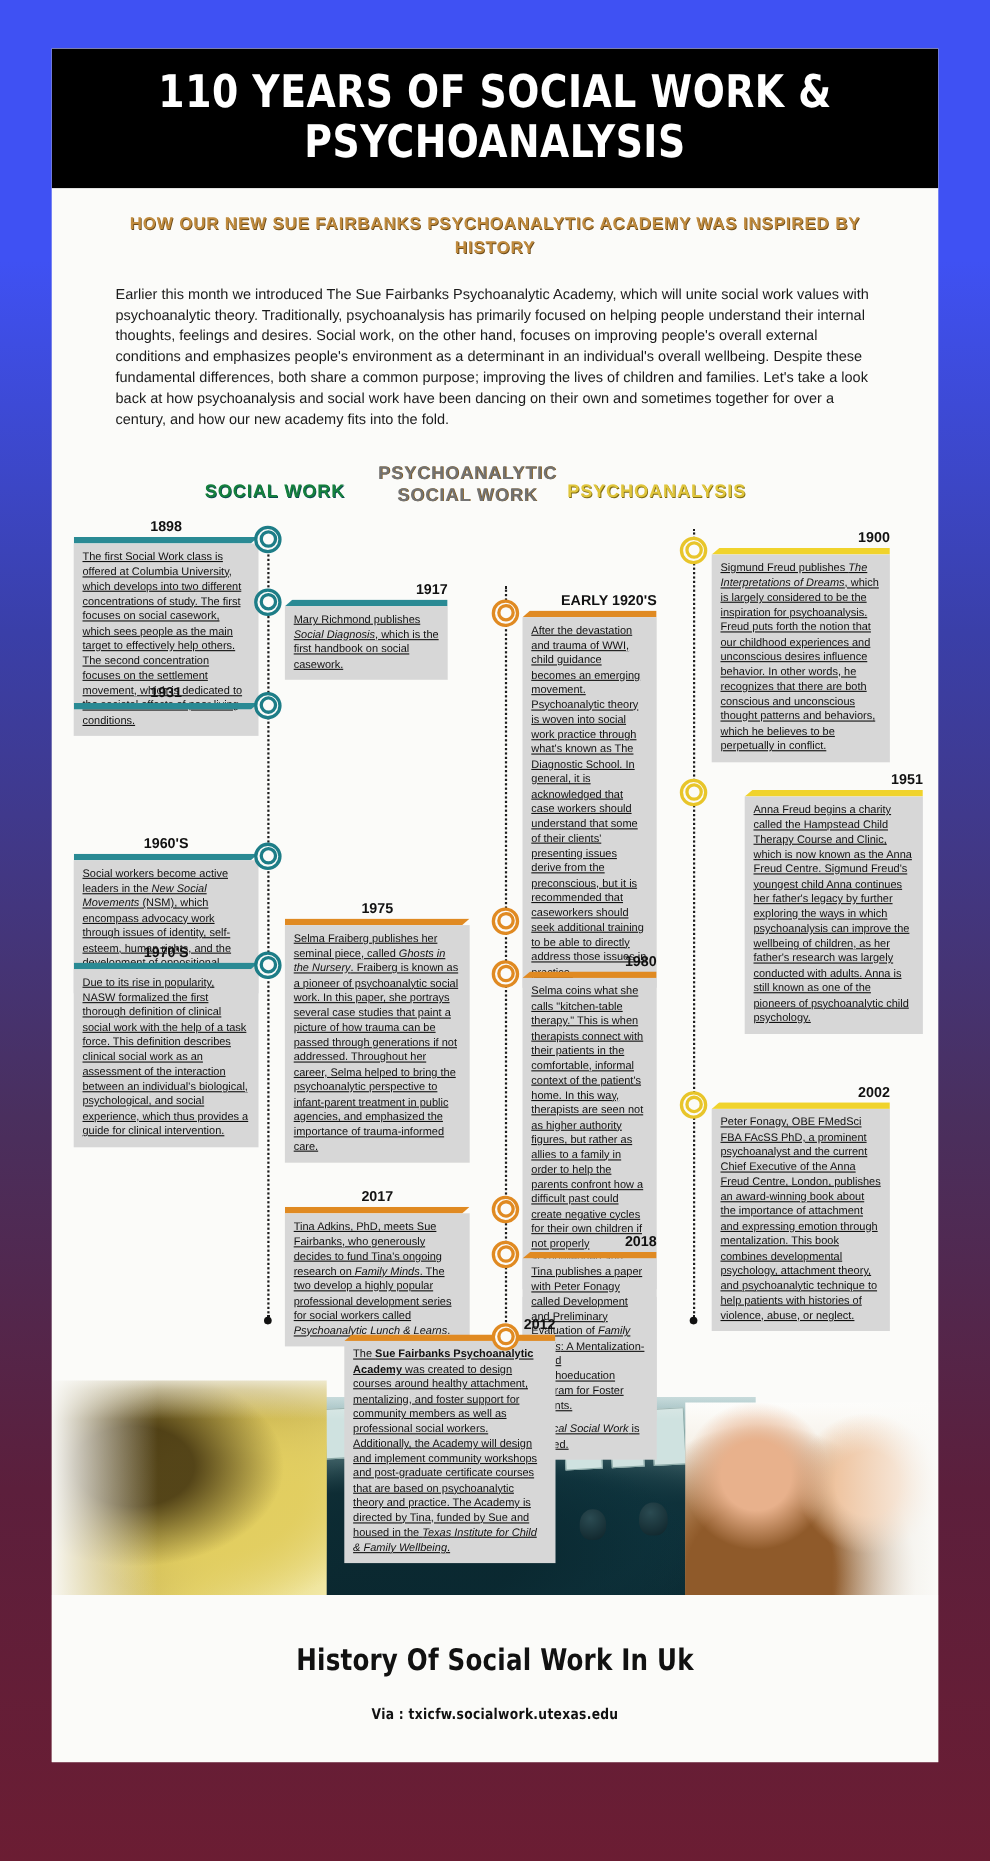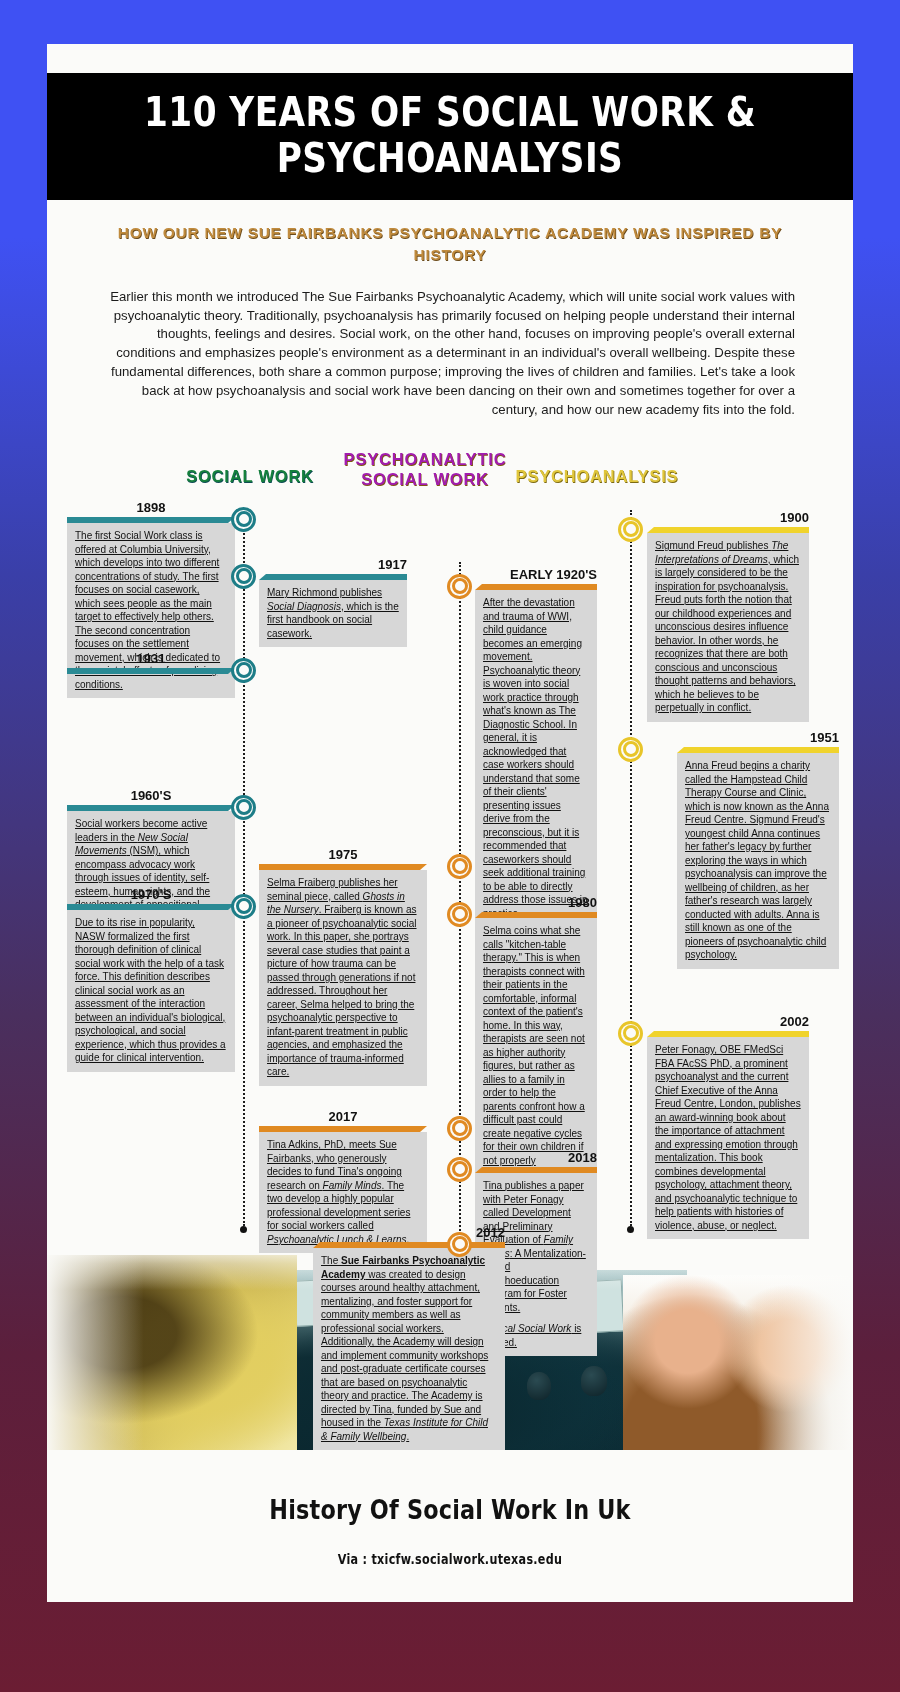--- a/index.html
+++ b/index.html
@@ -22,21 +22,20 @@
     width: 806px; height: 1558px;
     background: #fbfbf9;
     overflow: hidden;
   }
 
   
   .hdr-black {
     background: #000;
     padding: 16px 30px 18px;
     text-align: center;
-    margin-top: 29px;
   }
   .hdr-black h1 {
     color: #fff;
     font-family: "DejaVu Sans Condensed", "Liberation Sans Narrow", "Liberation Sans", sans-serif;
     font-size: 41px;
     line-height: 1.13;
     font-weight: bold;
     letter-spacing: 0.5px;
     text-transform: uppercase;
     transform: scaleX(0.93);
@@ -47,21 +46,21 @@
     font-size: 15.5px;
     font-weight: bold;
     letter-spacing: 0.7px;
     line-height: 1.42;
     text-transform: uppercase;
     padding: 22px 60px 0;
     text-shadow: 0.7px 0.7px 0 #6b4a1a;
   }
   .intro {
     padding: 22px 58px 0;
-    text-align: right;
+    text-align: left;
     font-size: 13.2px;
     line-height: 1.43;
     color: #1b1b1b;
     font-family: "Liberation Sans", sans-serif;
   }
 
   
   .col-titles {
     position: relative;
     height: 58px;
@@ -70,21 +69,21 @@
   .col-title {
     position: absolute;
     font-size: 16.5px;
     font-weight: bold;
     letter-spacing: 0.8px;
     text-transform: uppercase;
     text-align: center;
     line-height: 1.22;
   }
   .ct-sw   { left: 118px; width: 170px; top: 22px; color: #15803d; text-shadow: 0.7px 0.7px 0 #0d4b52; }
-  .ct-psw  { left: 278px; width: 200px; top: 5px;  color: #a21caf; text-shadow: 0.7px 0.7px 0 #7d5412; }
+  .ct-psw  { left: 278px; width: 200px; top: 5px;  color: #737373; text-shadow: 0.7px 0.7px 0 #7d5412; }
   .ct-pa   { left: 450px; width: 200px; top: 22px; color: #e0c63c; text-shadow: 0.7px 0.7px 0 #7d6a12; }
 
   
   #timeline {
     position: relative;
     height: 760px;
   }
 
   
   .rail {

